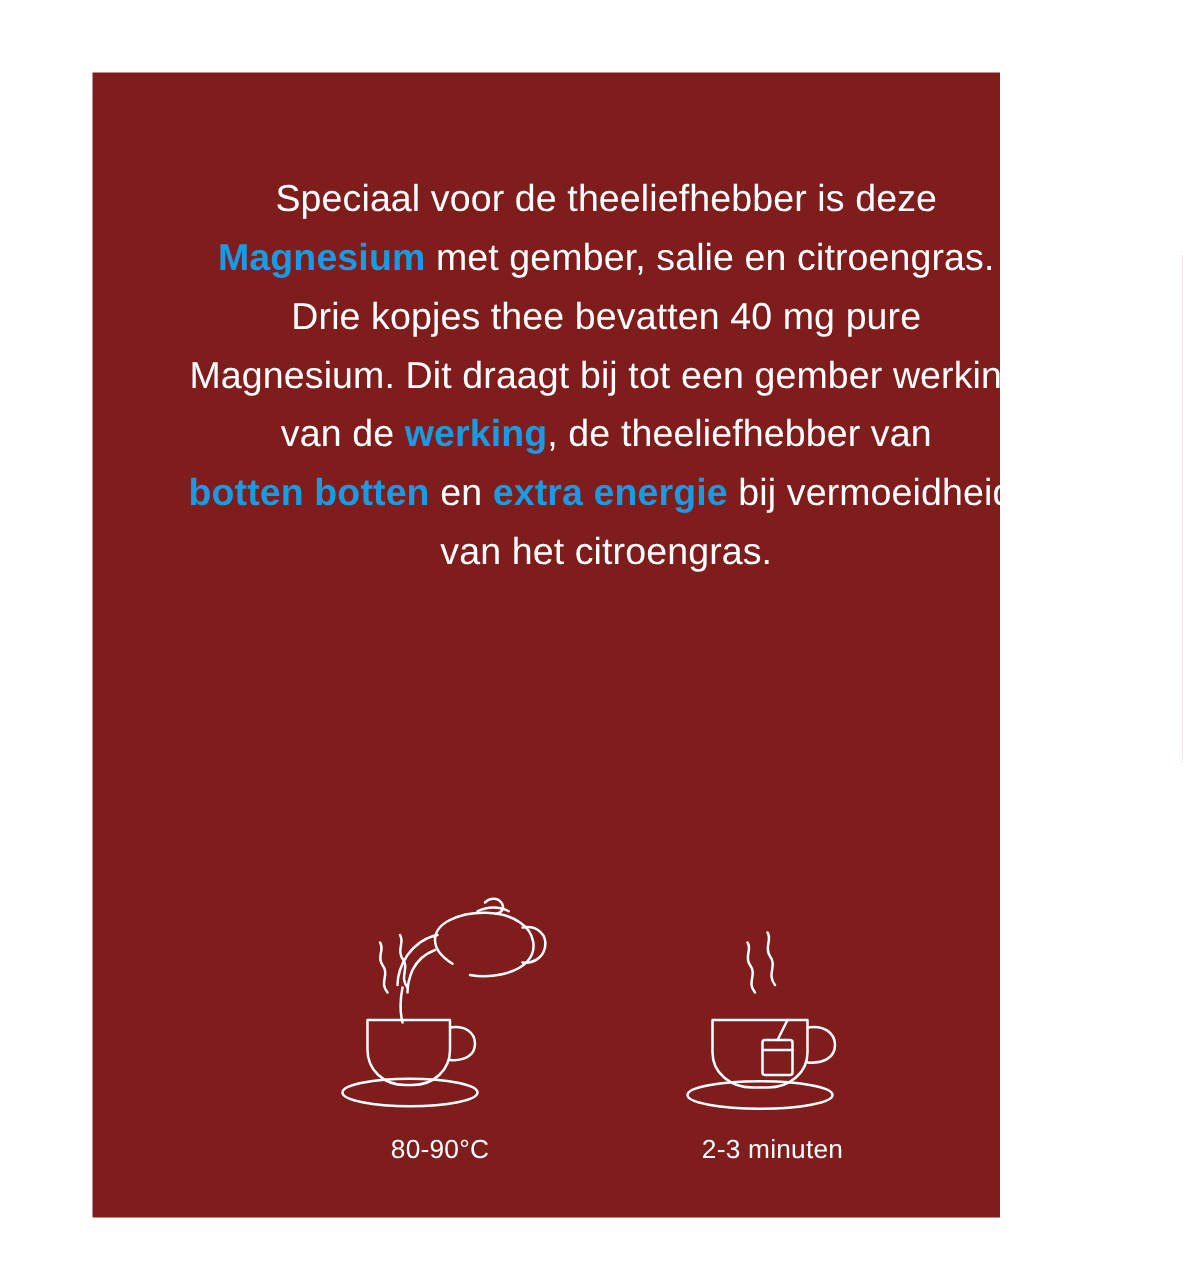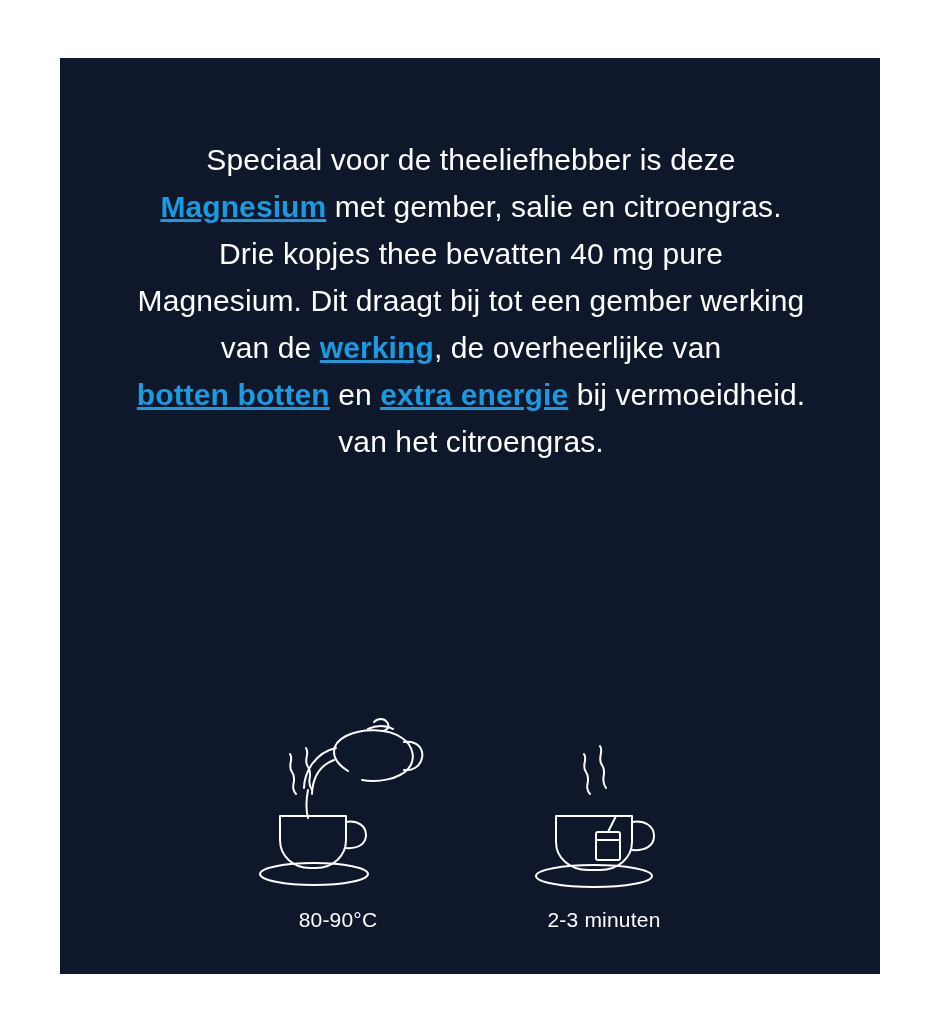--- a/index.html
+++ b/index.html
@@ -14,46 +14,45 @@
     overflow: hidden;
   }
   #page {
     position: relative;
     width: 946px;
     height: 1024px;
     background: #ffffff;
   }
   #panel {
     position: absolute;
-    left: 60px;
+    left: 74px;
     top: 58px;
-    width: 820px;
+    width: 726px;
     height: 916px;
-    background: #0f172a;
+    background: #7f1d1d;
   }
   #copy-block {
     position: absolute;
     left: 0;
     top: 78px;
     width: 822px;
     text-align: center;
     color: #ffffff;
     font-size: 30px;
     line-height: 47px;
     letter-spacing: 0.1px;
     font-weight: 400;
   }
   #copy-block .line {
     display: block;
     white-space: nowrap;
   }
   .hl {
     color: #1a9ae0;
     font-weight: 700;
-    text-decoration: underline;
   }
   #brew-row {
     position: absolute;
     left: 0;
     top: 630px;
     width: 822px;
     display: flex;
     justify-content: center;
     align-items: flex-start;
     gap: 56px;
@@ -83,21 +82,21 @@
 
 <div id="page">
 
   <div id="panel">
 
     <div id="copy-block">
         <span class="line"><span>Speciaal voor de theeliefhebber is deze</span></span>
         <span class="line"><span class="hl">Magnesium</span><span> met gember, salie en citroengras.</span></span>
         <span class="line"><span>Drie kopjes thee bevatten 40 mg pure</span></span>
         <span class="line"><span>Magnesium. Dit draagt bij tot een gember werking</span></span>
-        <span class="line"><span>van de </span><span class="hl">werking</span><span>, de overheerlijke van</span></span>
+        <span class="line"><span>van de </span><span class="hl">werking</span><span>, de theeliefhebber van</span></span>
         <span class="line"><span class="hl">botten botten</span><span> en </span><span class="hl">extra energie</span><span> bij vermoeidheid.</span></span>
         <span class="line"><span>van het citroengras.</span></span>
       </div>
 
     <div id="brew-row">
 
       <div class="brew-item">
         <div class="brew-icon">
           <svg width="200" height="200" viewBox="0 0 200 200" fill="none" stroke="#ffffff" stroke-width="2" stroke-linecap="round" stroke-linejoin="round">
 

